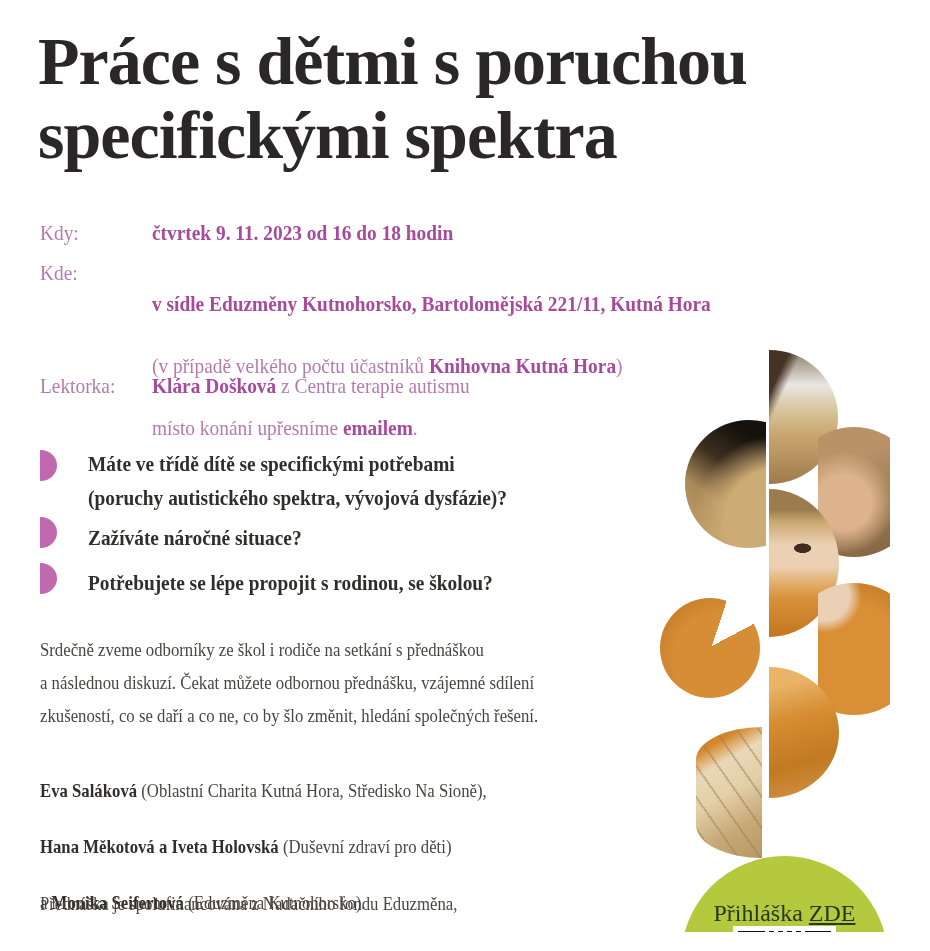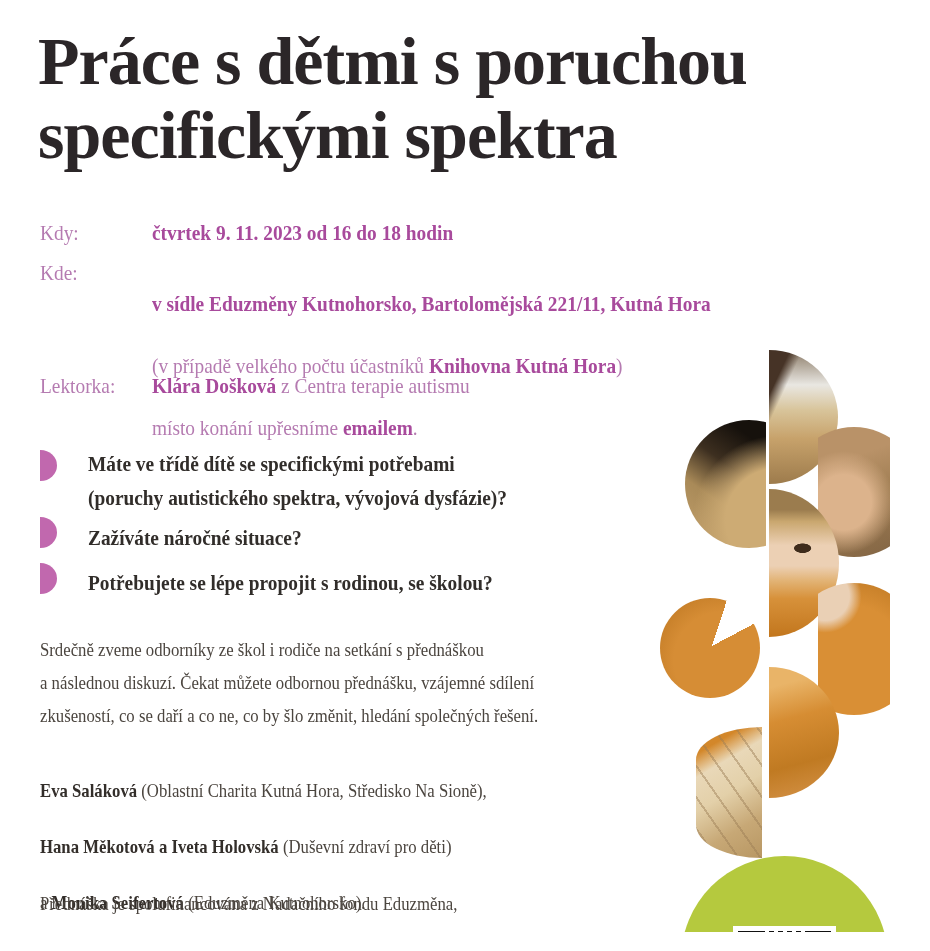--- a/index.html
+++ b/index.html
@@ -190,20 +190,21 @@
     <div class="frag d-right face"></div>
     <div class="frag sweater-left"></div>
     <div class="clip sweater-right-clip">
         <div class="inner"></div>
       </div>
     <div class="frag d-right arm"></div>
     <div class="frag floor"></div>
   </div>
 
   <div class="signup-circle">
+    <div class="signup-label"><span>Přihláška </span><span class="signup-link">ZDE</span></div>
     <div class="qr-box">
       <div class="qr-pattern">
         <div class="qr-finder qr-f-tl"></div>
         <div class="qr-finder qr-f-tr"></div>
       </div>
     </div>
   </div>
 
 </div>
 

